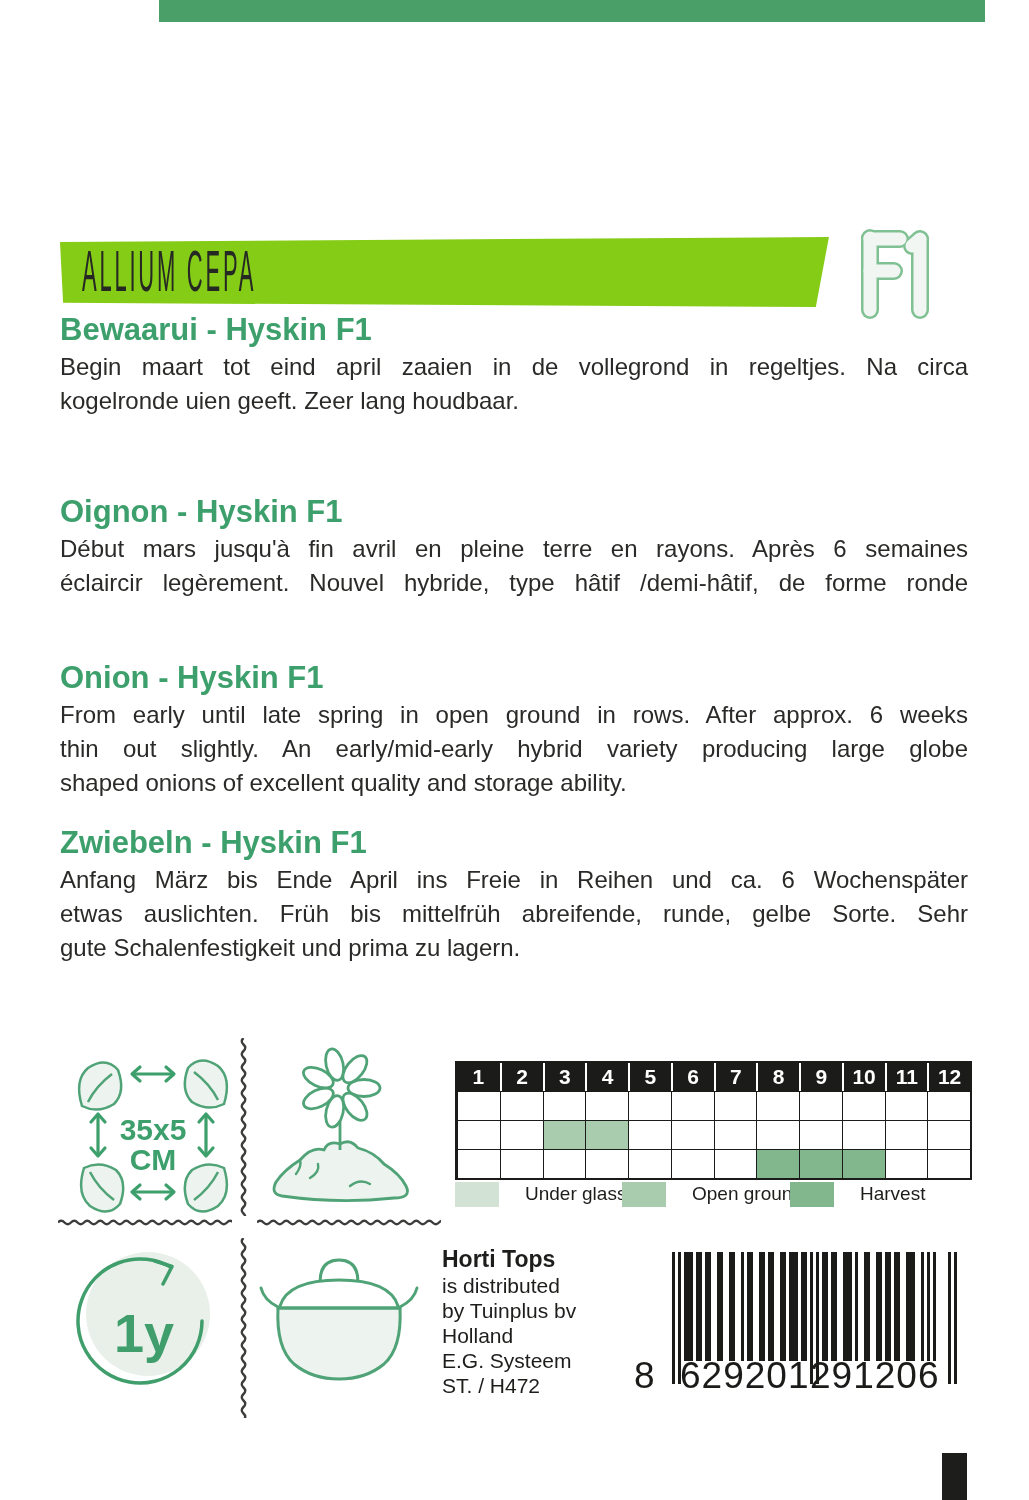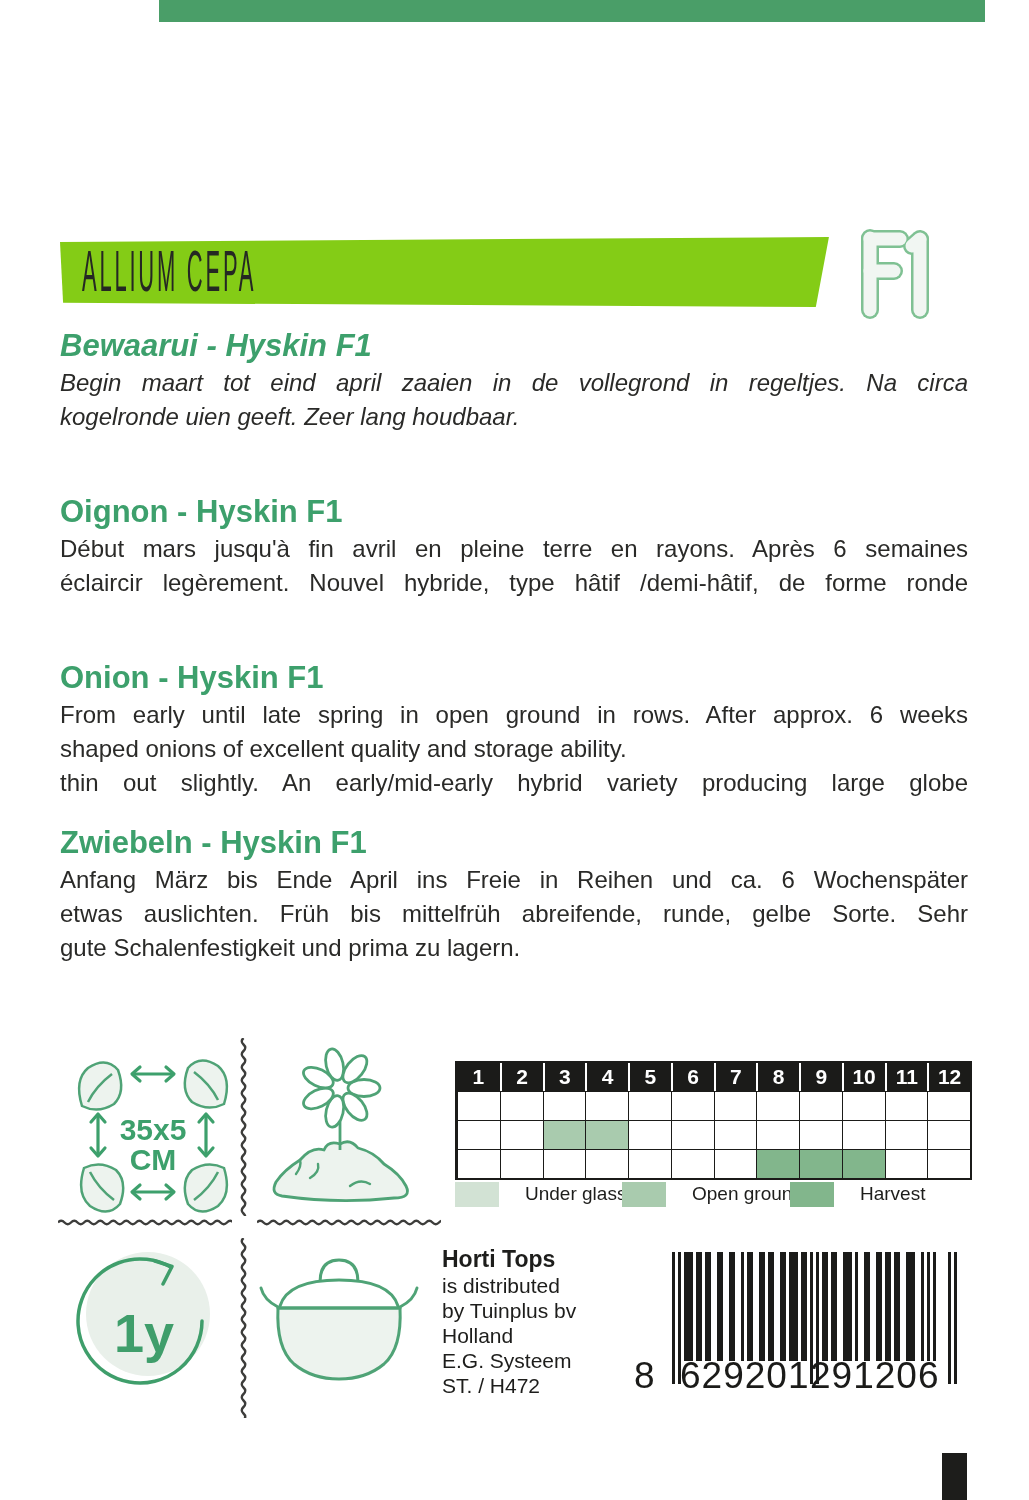--- a/index.html
+++ b/index.html
@@ -73,37 +73,37 @@
     </g>
     <g stroke="#f1f6f2" stroke-width="13" stroke-linecap="round" stroke-linejoin="round" fill="none">
       <path d="M16 14 V86"></path>
         <path d="M16 15 H46"></path>
         <path d="M16 47 H40"></path>
       <path d="M66 16 V86"></path>
         <path d="M58 22 L66 15"></path>
     </g>
   </svg>
 
-  <div class="abs section" style="top:330px;font-style:italic;">
+  <div class="abs section" style="top:314px;">
     <h3 class="sec-h">Bewaarui - Hyskin F1</h3>
     <div class="bl">Begin maart tot eind april zaaien in de vollegrond in regeltjes. Na circa</div>
     <div class="bl bl-last">kogelronde uien geeft. Zeer lang houdbaar.</div>
   </div>
 
   <div class="abs section" style="top:496px;">
     <h3 class="sec-h">Oignon - Hyskin F1</h3>
     <div class="bl">Début mars jusqu'à fin avril en pleine terre en rayons. Après 6 semaines</div>
     <div class="bl">éclaircir legèrement. Nouvel hybride, type hâtif /demi-hâtif, de forme ronde</div>
   </div>
 
   <div class="abs section" style="top:662px;">
     <h3 class="sec-h">Onion - Hyskin F1</h3>
     <div class="bl">From early until late spring in open ground in rows. After approx. 6 weeks</div>
+    <div class="bl">thin out slightly. An early/mid-early hybrid variety producing large globe</div>
     <div class="bl bl-last">shaped onions of excellent quality and storage ability.</div>
-    <div class="bl">thin out slightly. An early/mid-early hybrid variety producing large globe</div>
   </div>
 
   <div class="abs section" style="top:827px;">
     <h3 class="sec-h">Zwiebeln - Hyskin F1</h3>
     <div class="bl">Anfang März bis Ende April ins Freie in Reihen und ca. 6 Wochenspäter</div>
     <div class="bl">etwas auslichten. Früh bis mittelfrüh abreifende, runde, gelbe Sorte. Sehr</div>
     <div class="bl bl-last">gute Schalenfestigkeit und prima zu lagern.</div>
   </div>
 
   <svg class="abs" style="left:68px;top:1052px;" width="170" height="166" viewBox="0 0 170 166">

